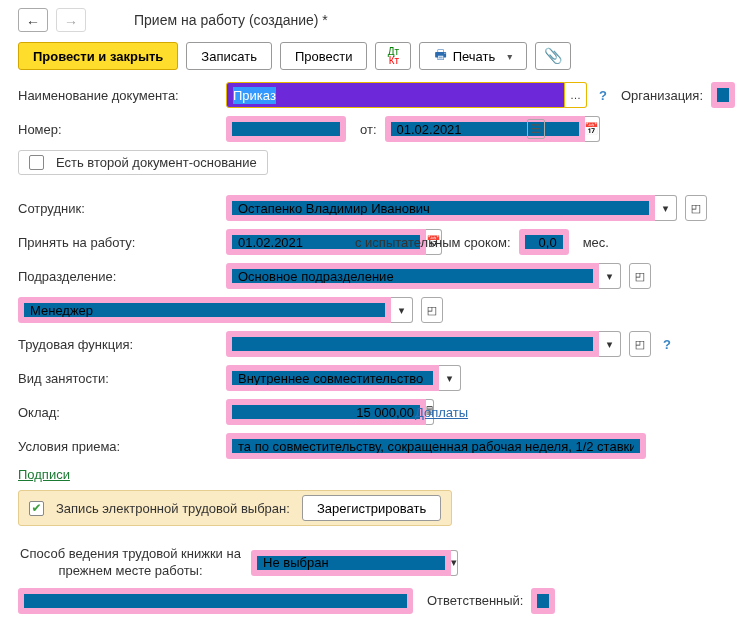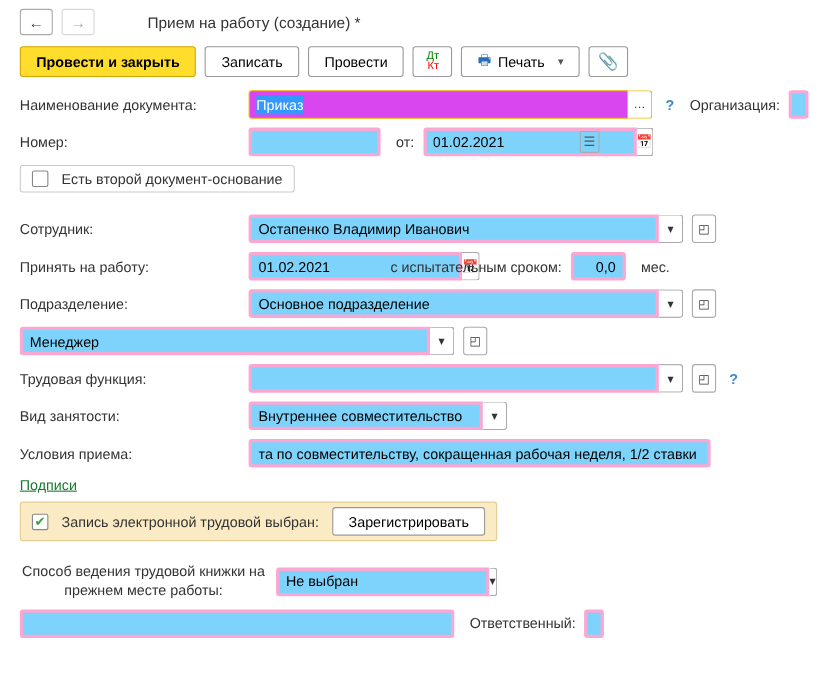--- a/index.html
+++ b/index.html
@@ -63,29 +63,29 @@
     margin-bottom: 8px;
     gap: 8px;
   }
   .label {
     width: 200px;
     flex-shrink: 0;
   }
   .label-wide { width: 225px; flex-shrink:0; }
   .input {
     height: 26px;
-    border: 3px solid #f9a8d4;
+    border: 6px solid #f9a8d4;
     padding: 0 6px;
     font-size: 13px;
-    background: #7dd3fc;
+    background: #0369a1;
     border-radius: 3px;
   }
   .input-highlight {
     border: 1px solid #e8b800;
-    background: #d946ef;
+    background: #6d28d9;
   }
   .selected-text {
     background: #3399ff;
     color: #fff;
     padding: 1px 0;
   }
   .flex-input {
     display: flex;
     align-items: stretch;
     height: 26px;
@@ -203,21 +203,21 @@
 
   <div class="sep-block">
     <div class="checkbox-region" style="background:#fff;border-color:#ccc;">
       <span class="checkbox"></span>
       <span>Есть второй документ-основание</span>
     </div>
   </div>
 
   <div class="row">
     <div class="label">Сотрудник:</div>
-    <div class="flex-input" style="width:395px;">
+    <div class="flex-input" style="width:451px;">
       <input class="input" value="Остапенко Владимир Иванович" style="">
       <div class="addon">▾</div>
     </div>
     <div class="addon" style="border:1px solid #aaa;height:26px;border-radius:3px;">◰</div>
   </div>
 
   <div class="row">
     <div class="label">Принять на работу:</div>
     <div class="flex-input" style="width:115px;">
       <input class="input" value="01.02.2021" style="">
@@ -258,20 +258,30 @@
   </div>
 
   <div class="row" style="margin-top:4px;">
     <div class="label">Вид занятости:</div>
     <div class="flex-input" style="width:235px;">
       <input class="input" value="Внутреннее совместительство" style="">
       <div class="addon">▾</div>
     </div>
   </div>
 
+  <div class="row">
+    <div class="label">Оклад:</div>
+    <div class="flex-input" style="width:175px;">
+      <input class="input num-right" value="15 000,00" style="">
+      <div class="addon">
+          <span class="small-icon">🖩</span>
+        </div>
+    </div>
+    <span class="link-blue sidelabel">Доплаты</span>
+  </div>
 
   <div class="row">
     <div class="label">Условия приема:</div>
     <input class="input" style="width: 420px;" value="та по совместительству, сокращенная рабочая неделя, 1/2 ставки">
   </div>
 
   <div class="row">
     <span class="link">Подписи</span>
   </div>
 

